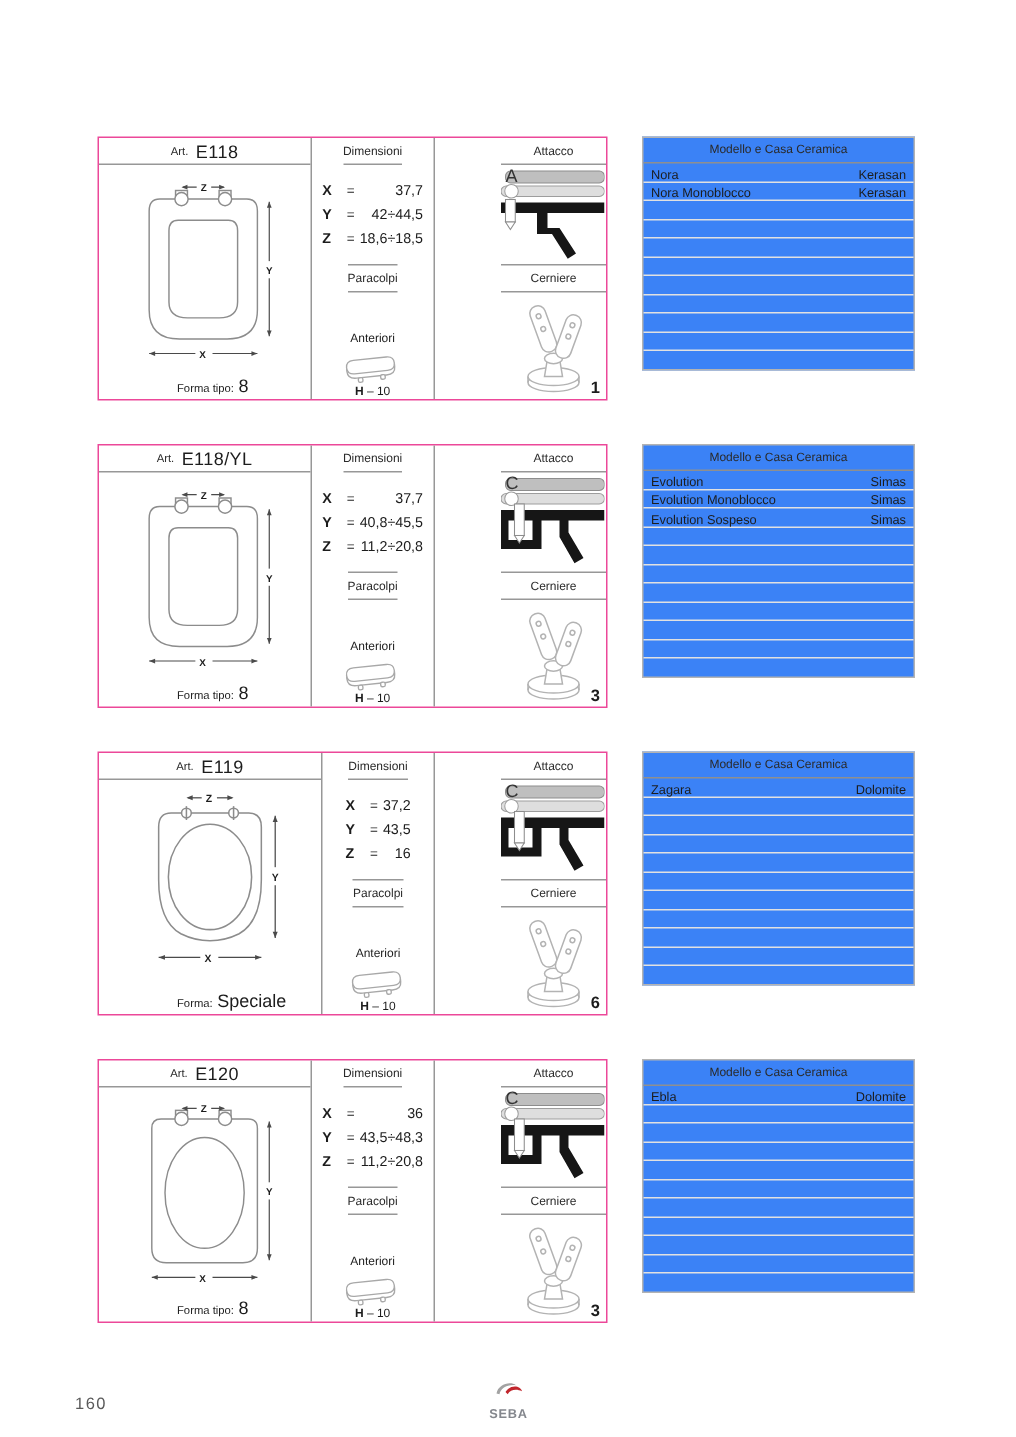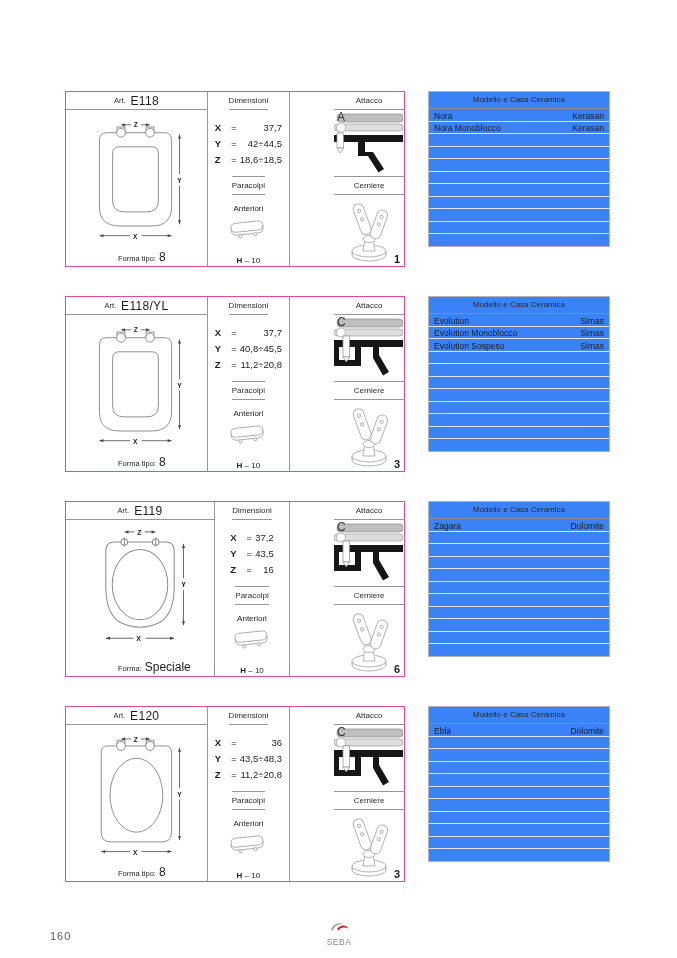--- a/index.html
+++ b/index.html
@@ -18,35 +18,35 @@
   .draw{position:absolute;top:18px;left:0;right:0;bottom:13px;display:flex;align-items:center;justify-content:center;}
   .forma{position:absolute;left:4px;bottom:2px;display:flex;align-items:baseline;gap:3px;}
   .forma-label{font-size:7.5px;padding-left:48px;}
   .forma-val{font-size:12px;}
   .dims{height:66px;display:flex;flex-direction:column;justify-content:center;gap:5px;padding:0 7px;box-sizing:border-box;flex:none;}
   .dim-row{display:flex;align-items:baseline;font-size:9.5px;}
   .dim-key{font-weight:bold;width:13px;}
   .dim-eq{width:12px;text-align:center;font-size:9px;}
   .dim-value{flex:1;text-align:right;}
   .pc-bottom{flex:1;position:relative;text-align:center;}
-  .anteriori{font-size:8px;margin-top:9px;}
+  .anteriori{font-size:8px;margin-top:26px;}
   .bumper-wrap{margin-top:4px;}
   .h-line{position:absolute;bottom:1px;left:0;width:100%;font-size:8px;}
   .h-line b{font-size:8px;}
   .att-area{height:66px;position:relative;flex:none;overflow:hidden;}
   .att-letter{position:absolute;top:0;left:3px;font-size:12px;color:#333;z-index:2;}
   .att-svg{position:absolute;top:2px;right:1px;}
   .cr-area{flex:1;position:relative;display:flex;align-items:center;justify-content:center;}
   .cr-num{position:absolute;right:4px;bottom:1px;font-weight:bold;font-size:11px;}
   .m-hdr{height:16px;line-height:16px;border-bottom:1px solid #8f8f8f;text-align:center;font-size:8px;color:#2a2a2a;}
   .m-body{display:flex;flex-direction:column;height:calc(100% - 17px);}
   .model-row{flex:1;display:flex;justify-content:space-between;align-items:flex-end;border-bottom:1px solid #e1e1e1;padding:0 5px;font-size:8.5px;}
   .model-row:last-child{border-bottom:none;}
   .page-num{position:absolute;left:50px;top:930px;font-size:11px;color:#5a5a5a;letter-spacing:1px;}
-  .logo{position:absolute;left:320px;top:920px;width:38px;text-align:center;}
+  .logo{position:absolute;left:320px;top:920px;width:38px;text-align:center;font-weight:bold;}
   .brand-name{font-size:8.5px;color:#84878d;letter-spacing:.5px;margin-top:-1px;}
   svg text{font-family:"Liberation Sans",sans-serif;}
 </style>
 </head>
 <body>
 
 <section class="block b0">
   <div class="col1">
     <div class="art-hdr">
       <span class="art-label">Art.</span>

